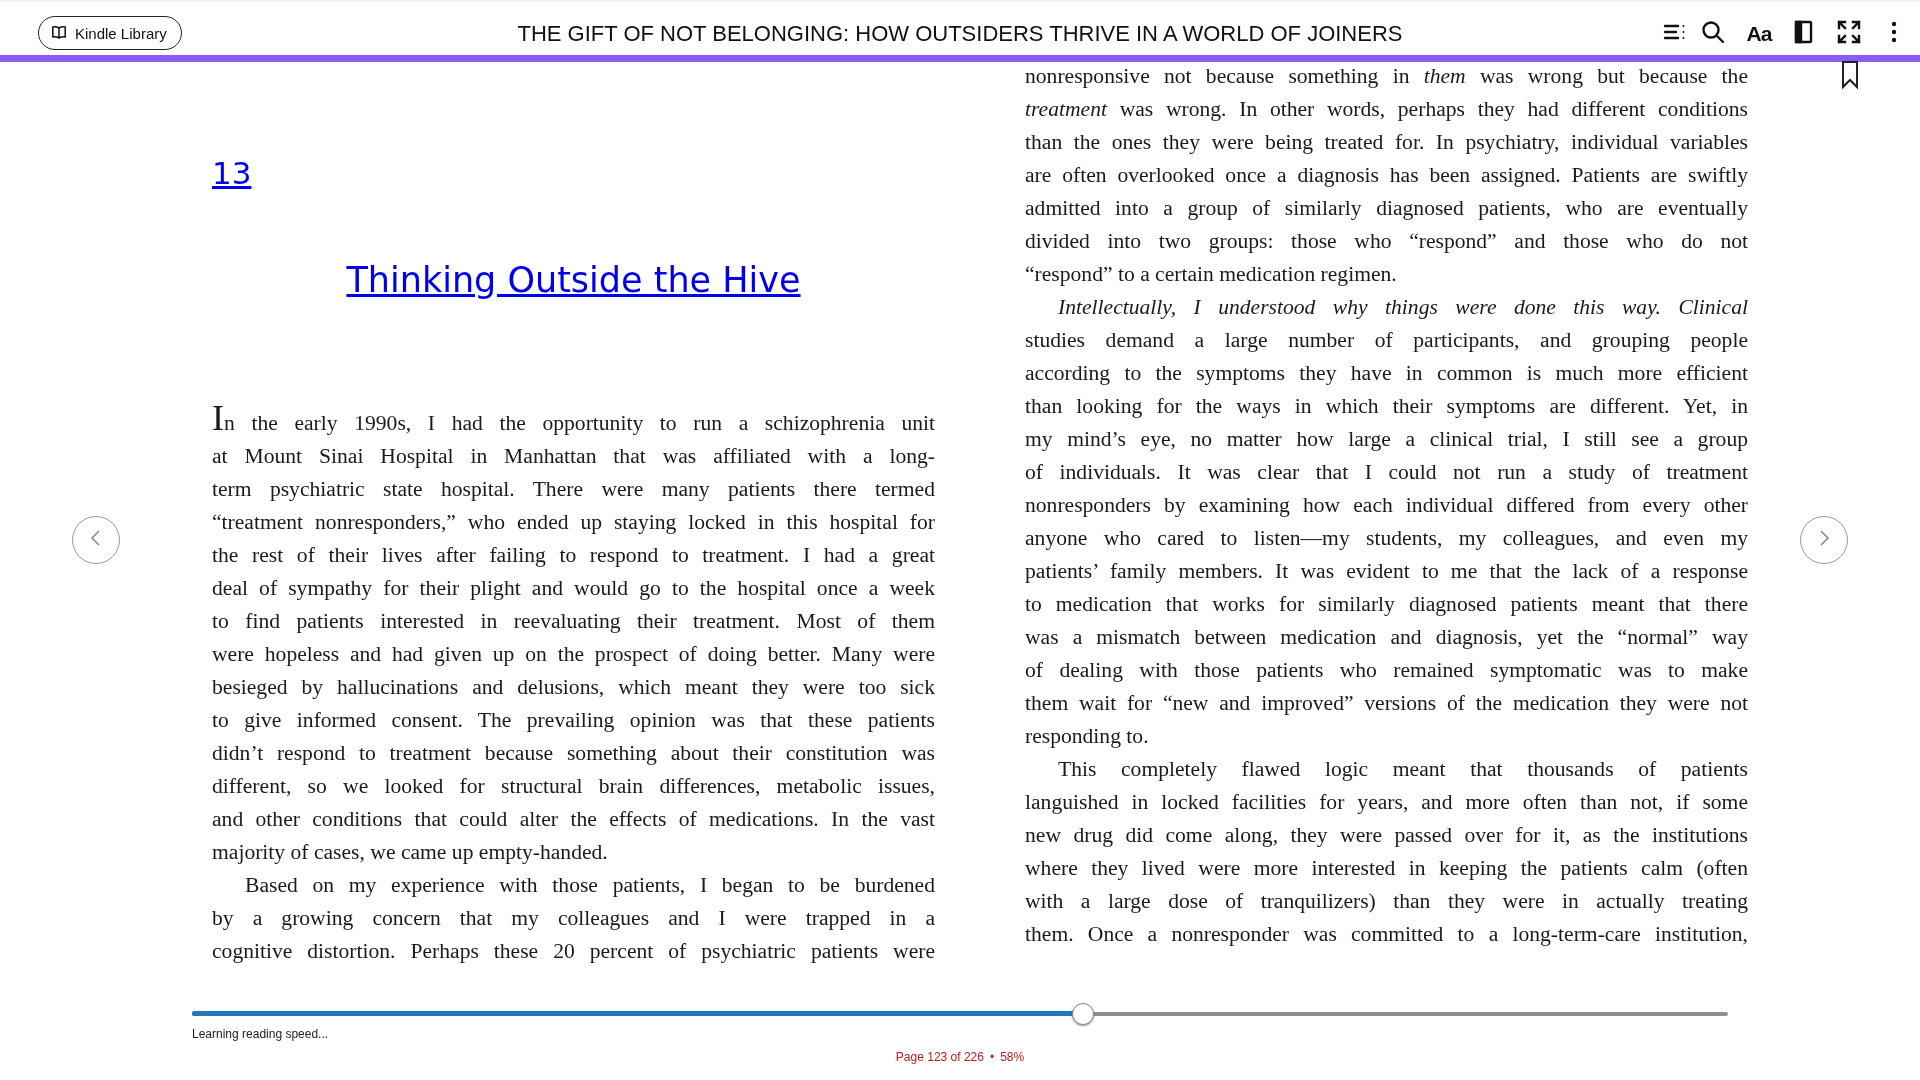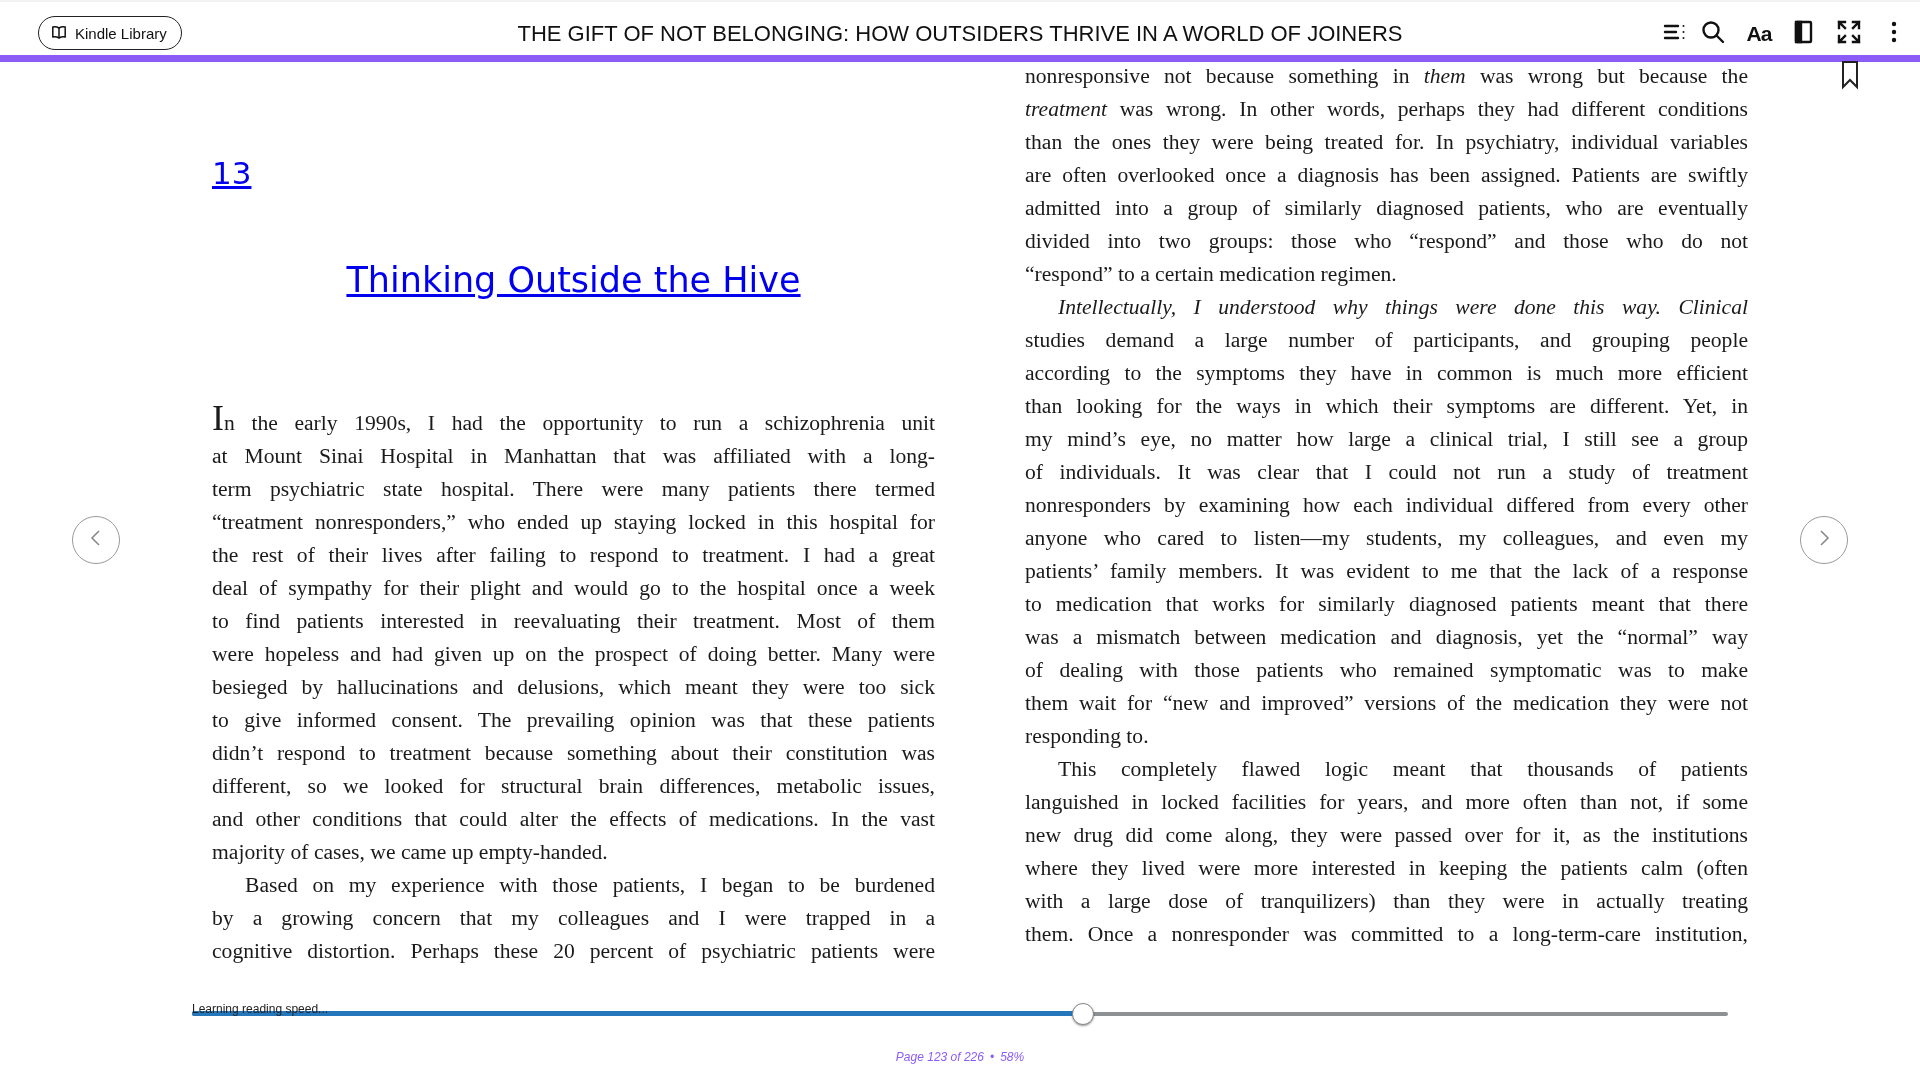--- a/index.html
+++ b/index.html
@@ -31,22 +31,22 @@
   .nav-arrow { position: absolute; top: 516px; width: 48px; height: 48px; border: 1.5px solid #9a9a9a; border-radius: 50%; display: flex; align-items: center; justify-content: center; cursor: pointer; background: #fff; }
   .nav-prev { left: 72px; }
   .nav-next { left: 1800px; }
   .nav-arrow svg { width: 18px; height: 18px; }
 
   .progress { position: absolute; left: 192px; top: 1011px; width: 1536px; height: 6px; cursor: pointer; }
   .progress-track { position: absolute; left: 0; top: 1px; width: 100%; height: 4px; background: #8e9193; border-radius: 2px; }
   .progress-fill { position: absolute; left: 0; top: 0; height: 5px; background: #2577bb; border-radius: 2px; }
   .progress-thumb { position: absolute; top: -8px; width: 22px; height: 22px; margin-left: -11px; border-radius: 50%; background: #fff; border: 1px solid #888; box-shadow: 0 1px 2px rgba(0,0,0,0.4); cursor: grab; }
 
-  .footer-left { position: absolute; left: 192px; top: 1002px; font-size: 12px; color: #222; }
-  .footer-center { position: absolute; left: 0; right: 0; top: 1050px; text-align: center; font-size: 12px; color: #8b5cf6; font-style: italic; }
+  .footer-left { position: absolute; left: 192px; top: 1027px; font-size: 12px; color: #222; }
+  .footer-center { position: absolute; left: 0; right: 0; top: 1050px; text-align: center; font-size: 12px; color: #b91c1c; }
   .footer-center .dot { margin: 0 6px; }
 </style>
 </head>
 <body>
 
 <div class="header">
   <button class="library-btn">
     <span>
       <svg viewBox="0 0 16 16" fill="none" stroke="#111" stroke-width="1.5" stroke-linejoin="round">
         <path d="M8 4 C6 2.8 3.5 2.6 1.8 3 V13 C3.5 12.6 6 12.8 8 14 C10 12.8 12.5 12.6 14.2 13 V3 C12.5 2.6 10 2.8 8 4 Z"></path>

